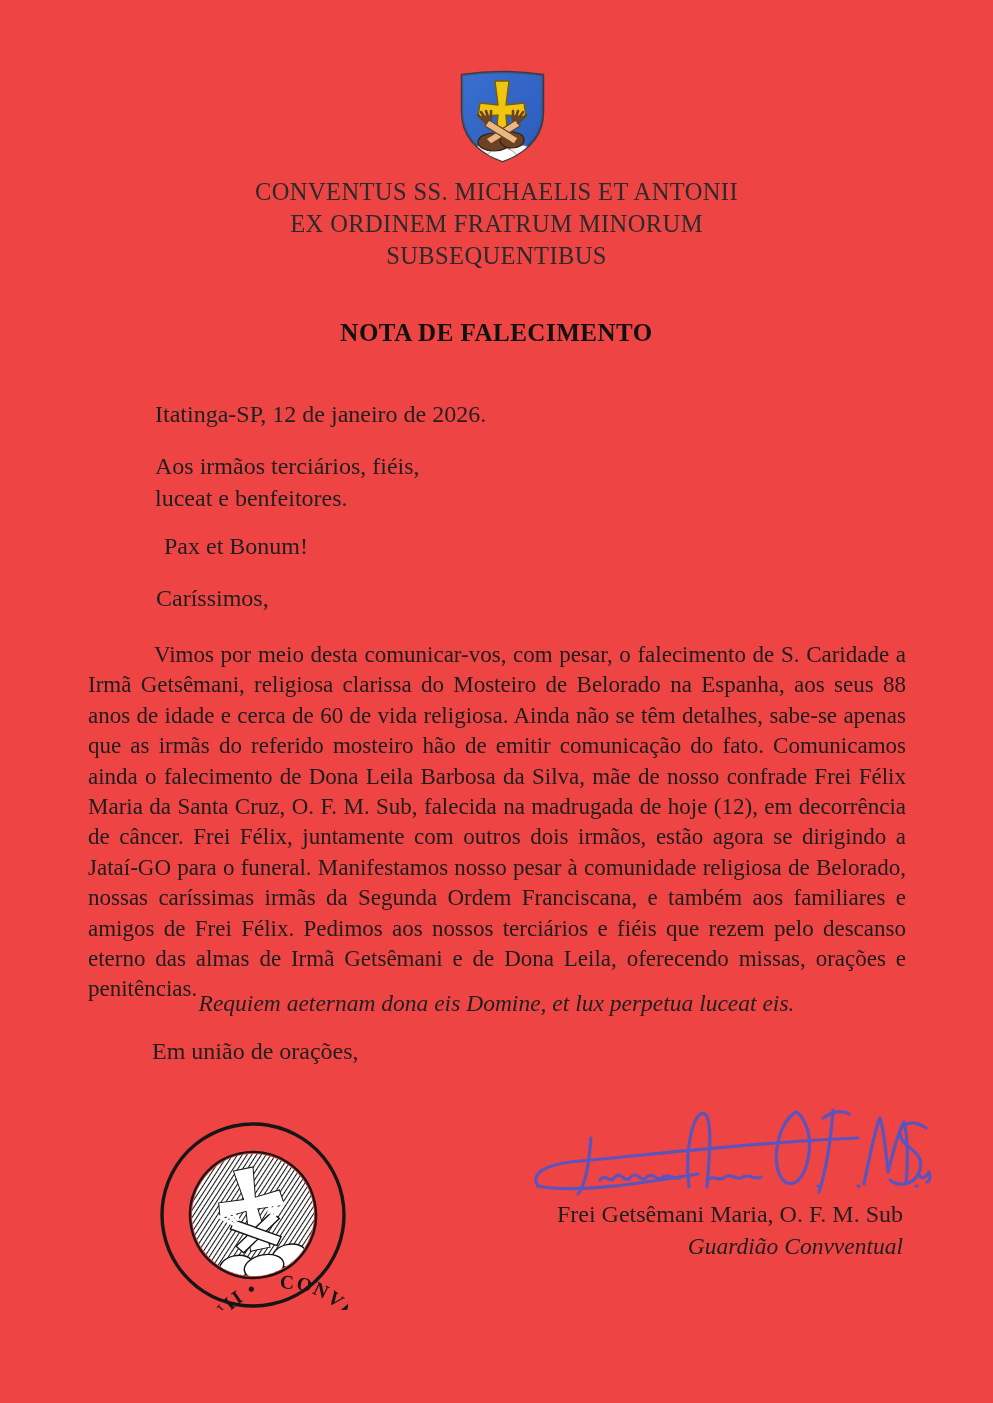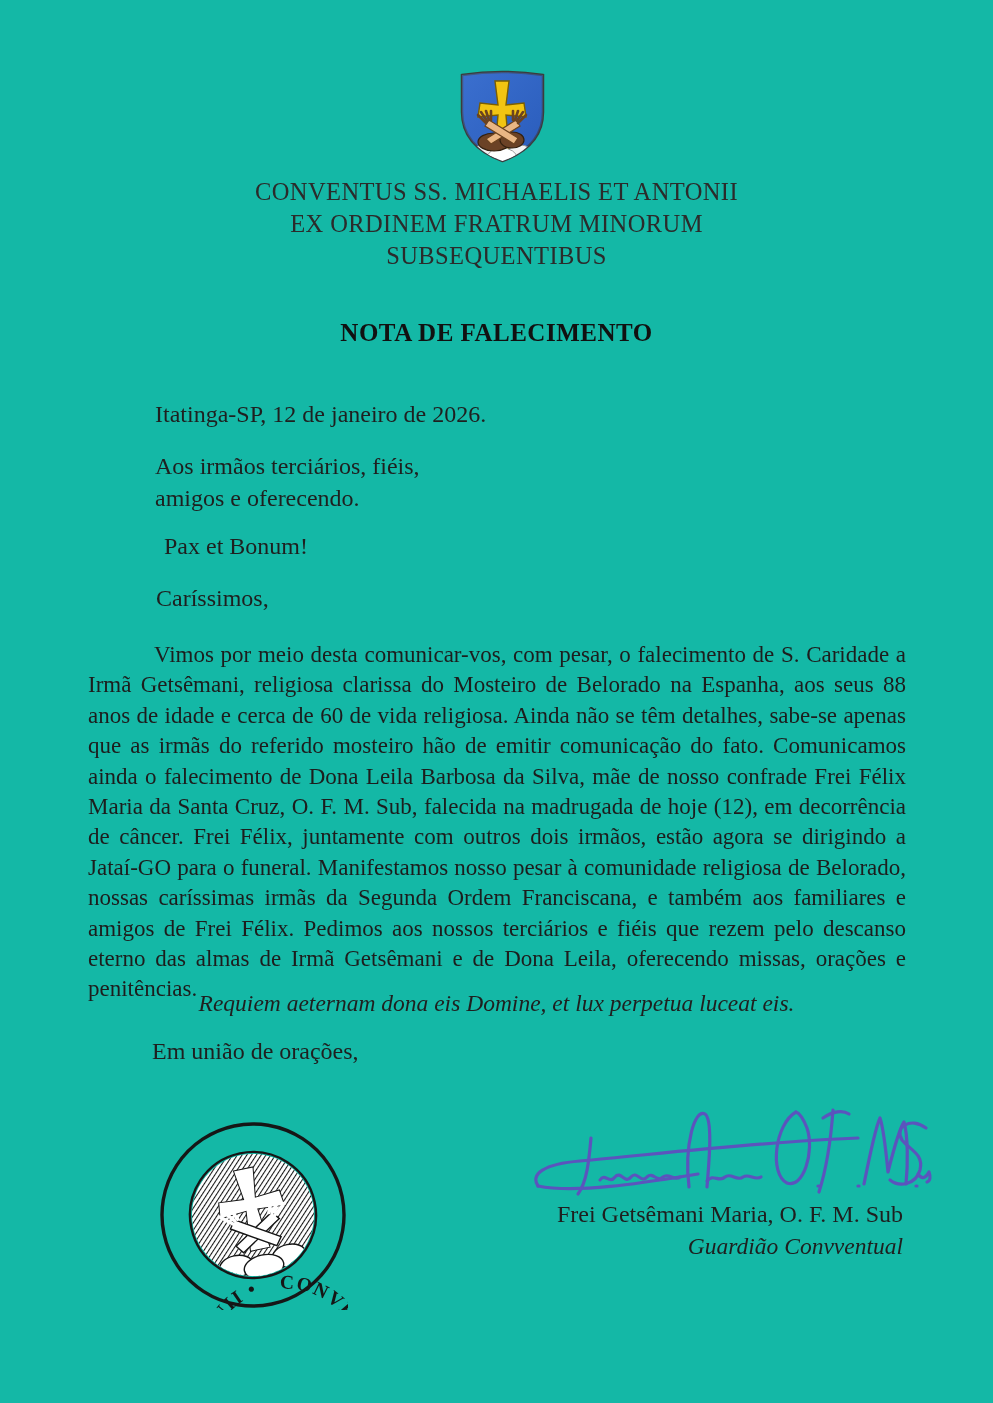--- a/index.html
+++ b/index.html
@@ -2,21 +2,21 @@
 <html><head>
 <meta charset="utf-8">
 <style>
   * { margin: 0; padding: 0; box-sizing: border-box; }
   html, body { background: #ffffff; }
   .page {
     position: relative;
     width: 993px;
     height: 1403px;
     margin: 0 auto;
-    background: #14b8a6;
+    background: #ef4444;
     font-family: "Liberation Serif", "DejaVu Serif", serif;
     color: #1f1f1f;
     overflow: hidden;
   }
   .crest { position: absolute; left: 456px; top: 68px; }
   .org-block {
     position: absolute; top: 176px; left: 0; right: 0;
     text-align: center; font-size: 24.5px; line-height: 31.8px;
     letter-spacing: 0.4px; color: #2b2b2b;
   }
@@ -109,21 +109,21 @@
     <div>EX ORDINEM FRATRUM MINORUM</div>
     <div>SUBSEQUENTIBUS</div>
   </div>
 
   <div class="doc-title">NOTA DE FALECIMENTO</div>
 
   <div class="dateline">Itatinga-SP, 12 de janeiro de 2026.</div>
 
   <div class="salutation">
     <div>Aos irmãos terciários, fiéis,</div>
-    <div>amigos e oferecendo.</div>
+    <div>luceat e benfeitores.</div>
   </div>
 
   <div class="pax">Pax et Bonum!</div>
   <div class="carissimos">Caríssimos,</div>
 
   <div class="body-par">Vimos por meio desta comunicar-vos, com pesar, o falecimento de S. Caridade a Irmã Getsêmani, religiosa clarissa do Mosteiro de Belorado na Espanha, aos seus 88 anos de idade e cerca de 60 de vida religiosa. Ainda não se têm detalhes, sabe-se apenas que as irmãs do referido mosteiro hão de emitir comunicação do fato. Comunicamos ainda o falecimento de Dona Leila Barbosa da Silva, mãe de nosso confrade Frei Félix Maria da Santa Cruz, O. F. M. Sub, falecida na madrugada de hoje (12), em decorrência de câncer. Frei Félix, juntamente com outros dois irmãos, estão agora se dirigindo a Jataí-GO para o funeral. Manifestamos nosso pesar à comunidade religiosa de Belorado, nossas caríssimas irmãs da Segunda Ordem Franciscana, e também aos familiares e amigos de Frei Félix. Pedimos aos nossos terciários e fiéis que rezem pelo descanso eterno das almas de Irmã Getsêmani e de Dona Leila, oferecendo missas, orações e penitências.</div>
 
   <div class="requiem">Requiem aeternam dona eis Domine, et lux perpetua luceat eis.</div>
 
   <div class="closing">Em união de orações,</div>

